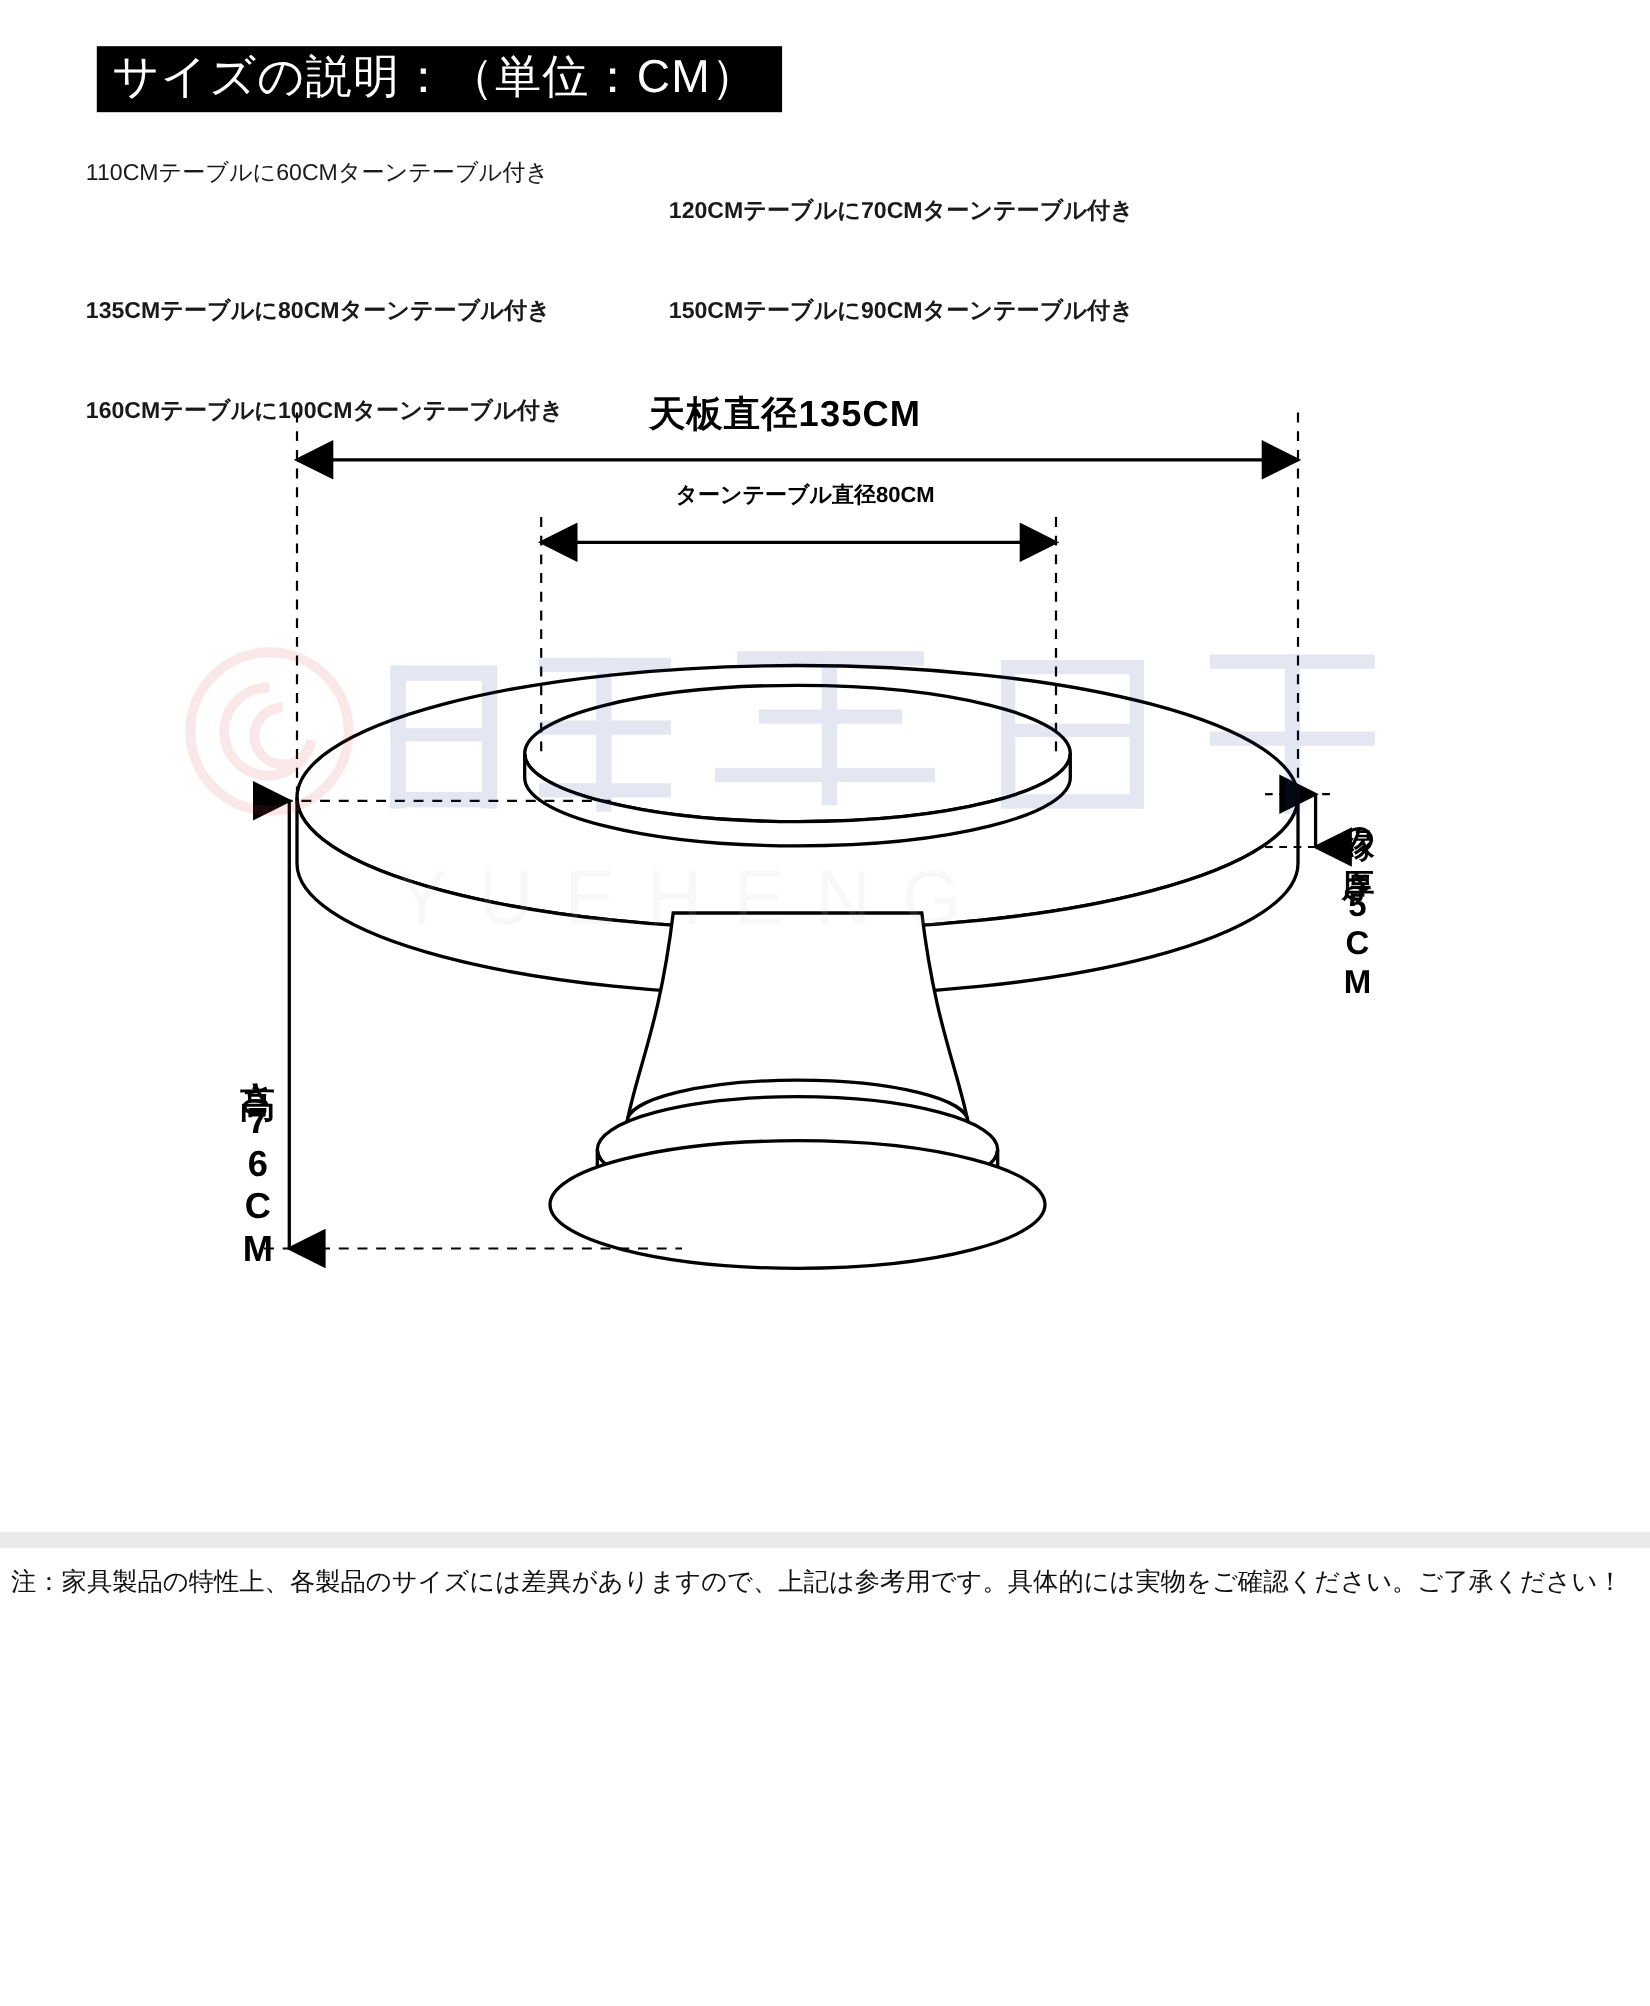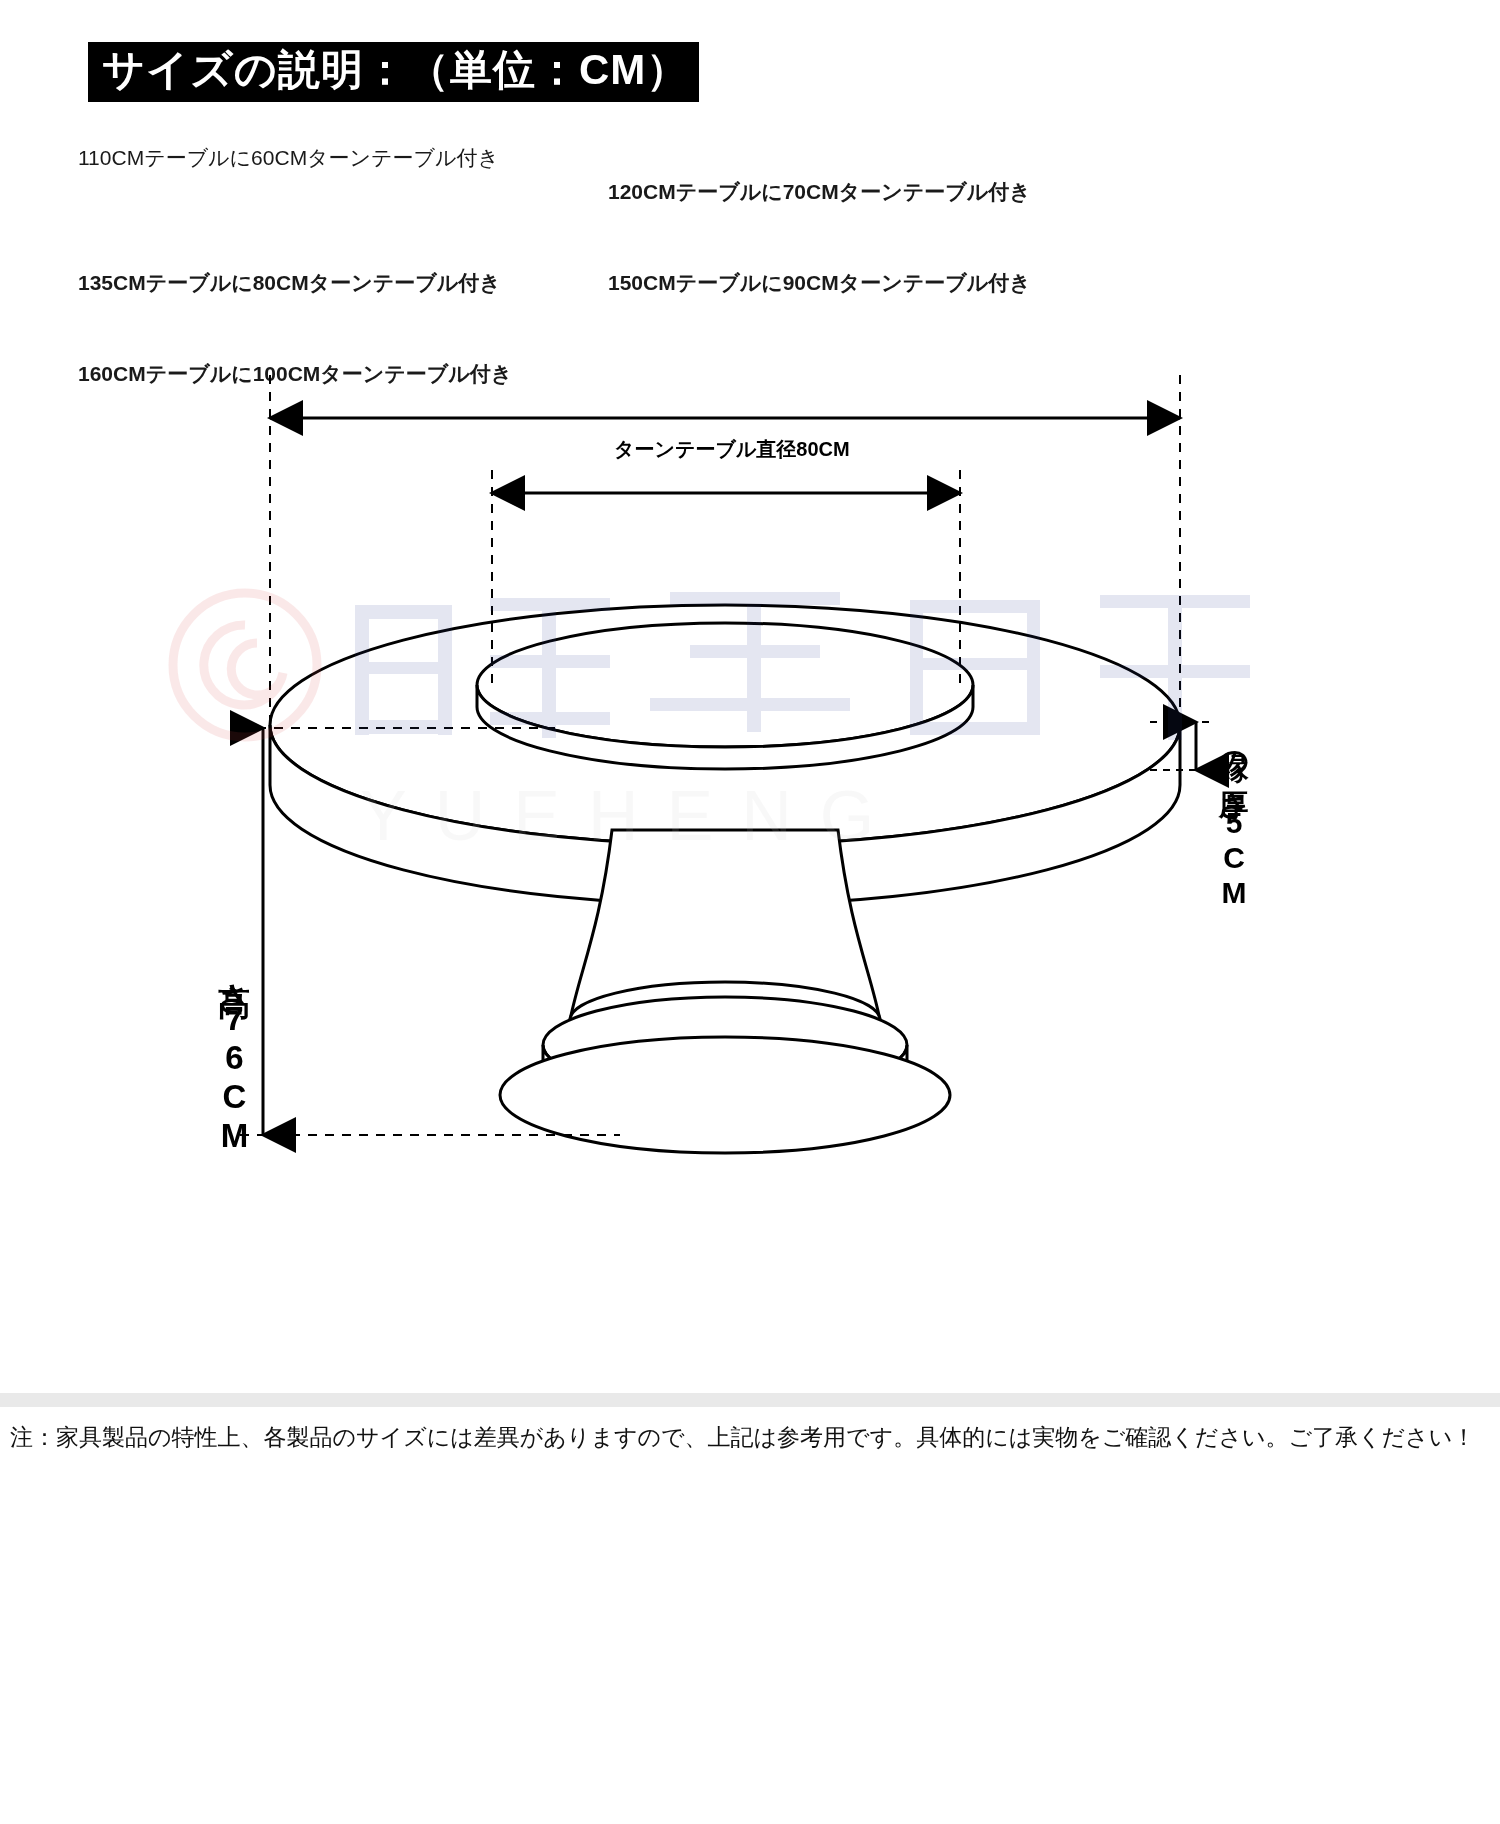--- a/index.html
+++ b/index.html
@@ -17,23 +17,23 @@
   }
 
   
   .header-band {
     position: absolute;
     left: 88px;
     top: 42px;
     background: #000000;
     color: #ffffff;
     font-size: 42px;
-    font-weight: bold;
+    font-weight: normal;
     letter-spacing: 1px;
-    padding: 6px 10px 10px 14px;
+    padding: 6px 22px 10px 14px;
     line-height: 1.05;
     white-space: nowrap;
   }
 
   
   .opts {
     position: absolute;
     left: 78px;
     top: 145px;
     width: 1030px;
@@ -228,20 +228,21 @@
 
     <line x1="240" y1="398" x2="560" y2="398" stroke="#000" stroke-width="2" stroke-dasharray="9 8"></line>
     <line x1="240" y1="805" x2="620" y2="805" stroke="#000" stroke-width="2" stroke-dasharray="9 8"></line>
     <line x1="263" y1="398" x2="263" y2="805" stroke="#000" stroke-width="3" marker-start="url(#arrU)" marker-end="url(#arrD)"></line>
 
     <line x1="1150" y1="392" x2="1215" y2="392" stroke="#000" stroke-width="2" stroke-dasharray="7 6"></line>
     <line x1="1150" y1="440" x2="1215" y2="440" stroke="#000" stroke-width="2" stroke-dasharray="7 6"></line>
     <line x1="1196" y1="392" x2="1196" y2="440" stroke="#000" stroke-width="3" marker-start="url(#arrU)" marker-end="url(#arrD)"></line>
   </svg>
 
+  <div class="lbl" id="label-top-diameter">天板直径135CM</div>
 
   <div class="lbl" id="label-turntable-diameter">ターンテーブル直径80CM</div>
 
   <div class="lbl" id="label-height">高さ76CM</div>
 
   <div class="lbl" id="label-edge">縁の厚さ5CM</div>
 </div>
 
 <div class="divider"></div>
 <div class="note">注：家具製品の特性上、各製品のサイズには差異がありますので、上記は参考用です。具体的には実物をご確認ください。ご了承ください！</div>

